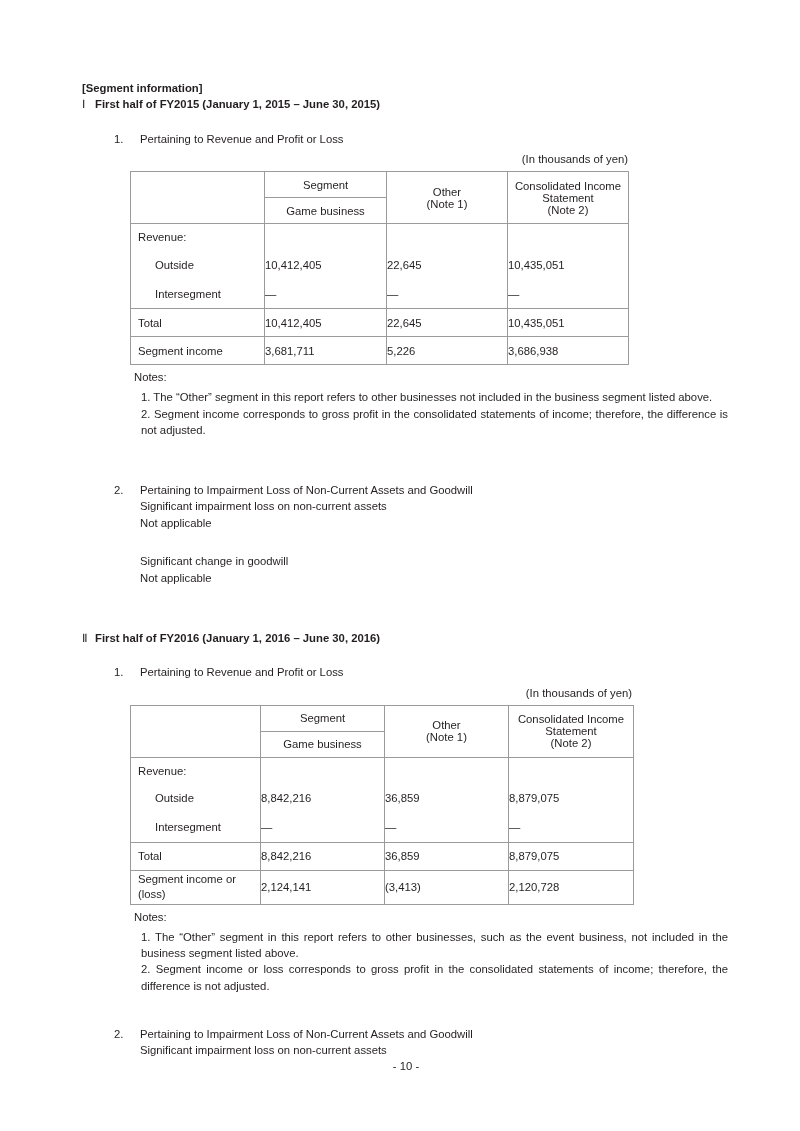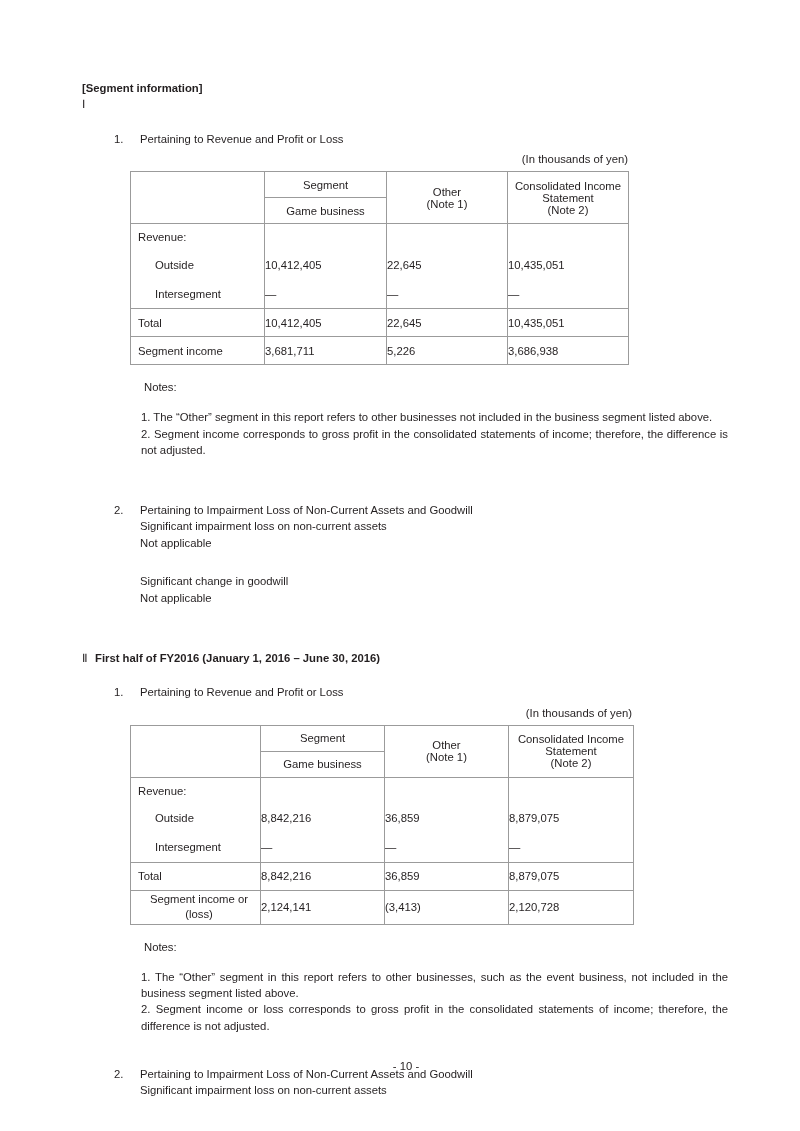--- a/index.html
+++ b/index.html
@@ -80,21 +80,21 @@
   .lbl {
     text-align: left;
     padding-left: 7px !important;
   }
   .indent { padding-left: 24px !important; }
   .nb { border-bottom: 0 !important; }
   .nt { border-top: 0 !important; }
 
   
   .notes { font-size: 11.3px; line-height: 16.2px; }
-  .notes-title { margin: 14px; }
+  .notes-title { margin: 4px; }
   .note-line {
     padding-left: 11px;
     text-align: justify;
   }
 
   .blk { font-size: 11.3px; line-height: 16.4px; padding-left: 58px; }
   .blk.deep { padding-left: 64px; }
 
   .pagenum {
     position: absolute;
@@ -112,20 +112,21 @@
 </head>
 <body>
 
 <div class="page">
   <div class="content">
 
     <div class="doc-title">[Segment information]</div>
 
     <div class="sec-head">
       <span class="sec-numeral">Ⅰ</span>
+      <span>First half of FY2015 (January 1, 2015 – June 30, 2015)</span>
     </div>
 
     <div class="sp18"></div>
 
     <div class="sub-item">
       <span class="sub-num">1.</span>
       <span class="sub-text">Pertaining to Revenue and Profit or Loss</span>
     </div>
 
     <div class="sp6"></div>
@@ -275,21 +276,21 @@
           <td class="num nt">—</td>
           <td class="num nt">—</td>
         </tr>
         <tr>
           <td class="lbl" style="height:27px;">Total</td>
           <td class="num">8,842,216</td>
           <td class="num">36,859</td>
           <td class="num">8,879,075</td>
         </tr>
         <tr>
-          <td class="lbl" style="height:33px; line-height:15px;text-align:center;">Segment income or (loss)</td>
+          <td class="lbl" style="height:33px; line-height:15px;">Segment income or (loss)</td>
           <td class="num">2,124,141</td>
           <td class="num">(3,413)</td>
           <td class="num">2,120,728</td>
         </tr>
       </tbody>
     </table>
 
     <div class="notes" style="margin-left:48px; width:598px;">
       <div class="notes-title">Notes:</div>
       <div class="note-line">1. The “Other” segment in this report refers to other businesses, such as the event business, not included in the business segment listed above.</div>

